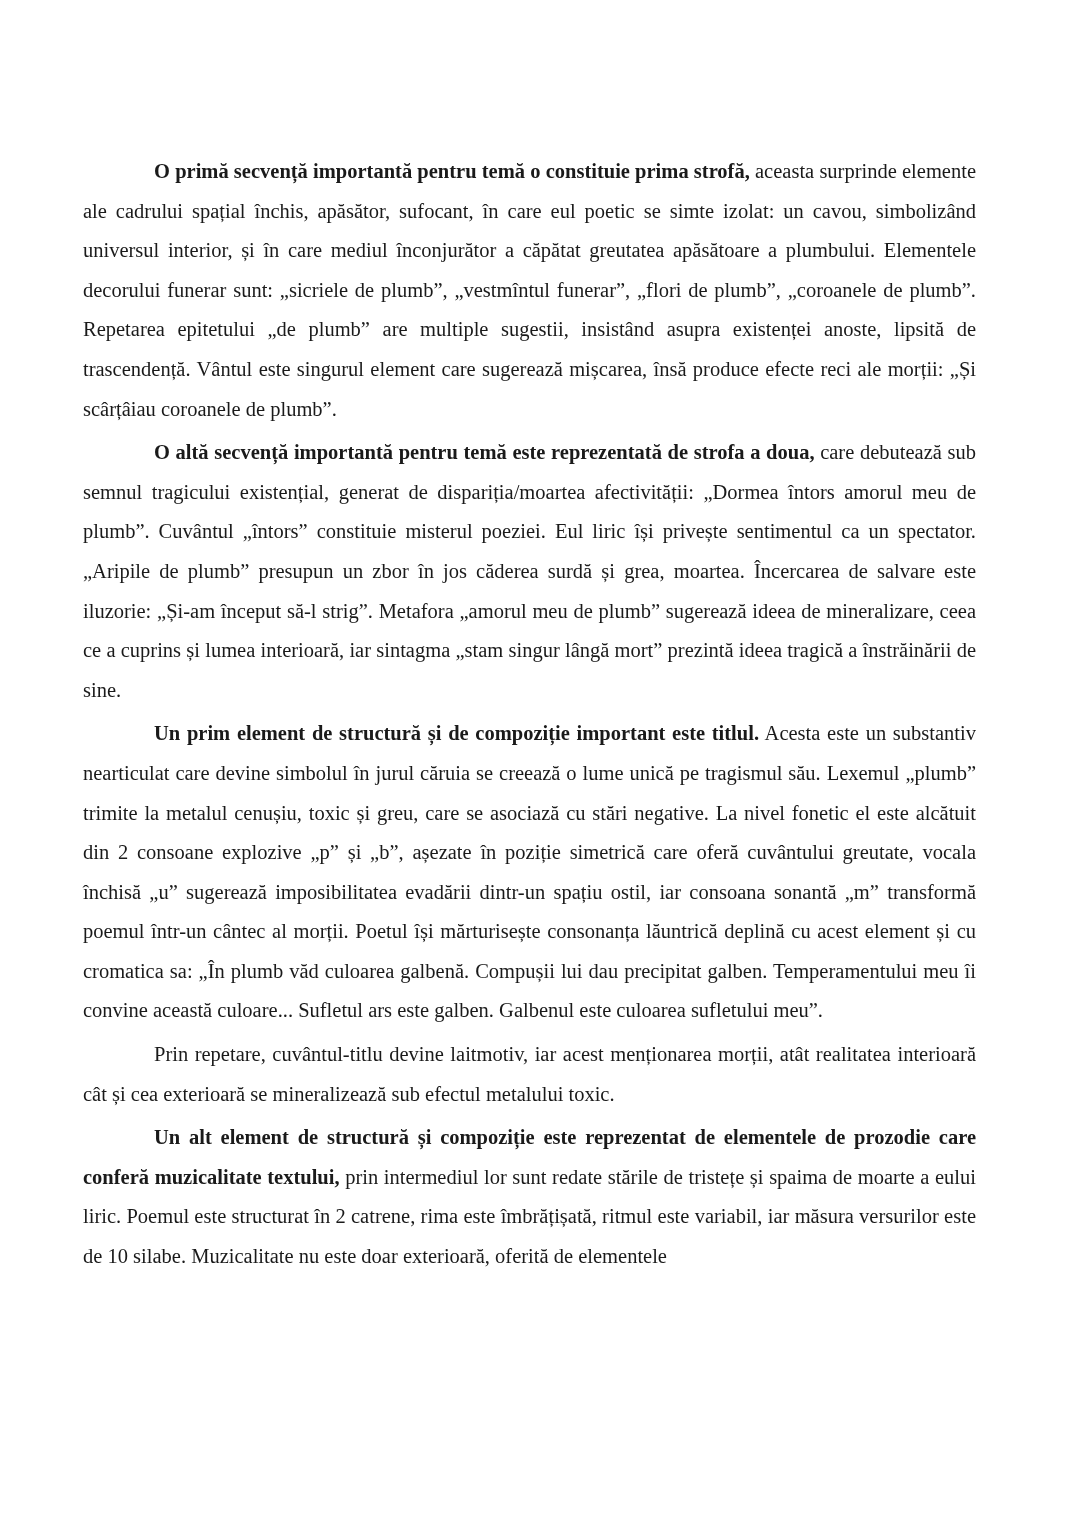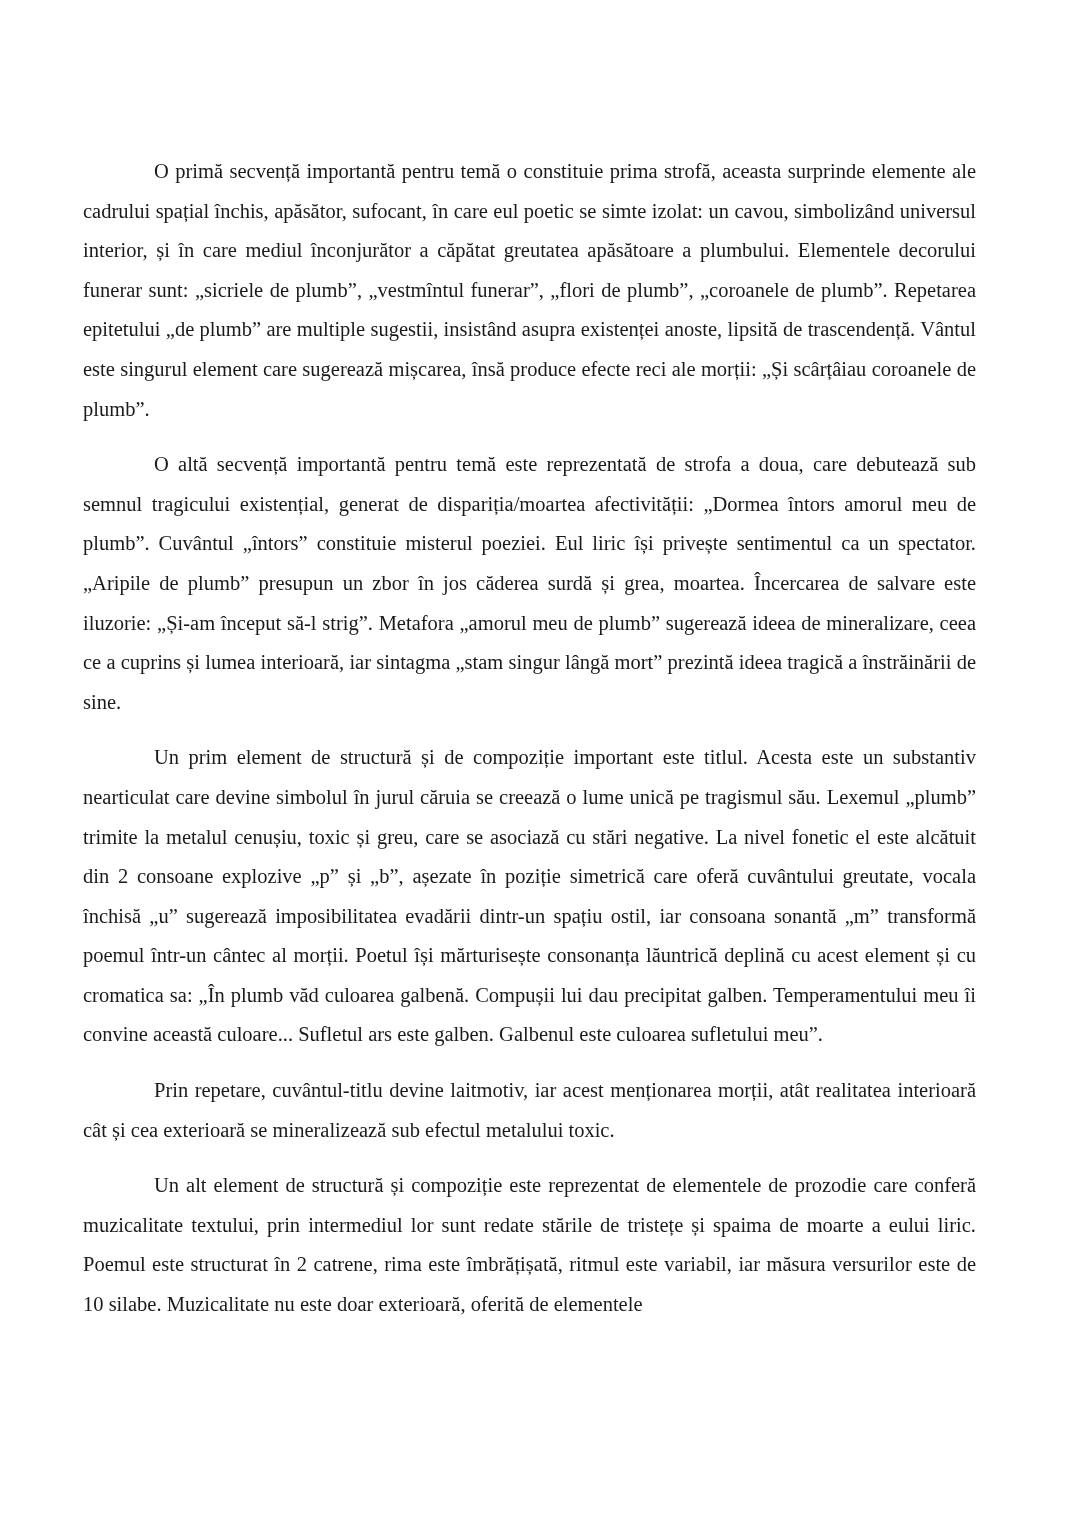--- a/index.html
+++ b/index.html
@@ -9,22 +9,22 @@
     left: 83px;
     top: 152px;
     width: 893px;
     font-family: "Liberation Serif", serif;
     font-size: 20.5px;
     line-height: 39.6px;
     color: #1a1a1a;
     text-align: justify;
   }
   .para { margin: 0; text-indent: 71px; }
-  .para + .para { margin-top: 16px; }
-  .b { font-weight: normal; }
+  .para + .para { margin-top: 4px; }
+  .b { font-weight: bold; }
 </style>
 </head>
 <body>
 
 <div class="page">
   <p class="para"><span class="b">O primă secvență importantă pentru temă o constituie prima strofă,</span><span> aceasta surprinde elemente ale cadrului spațial închis, apăsător, sufocant, în care eul poetic se simte izolat: un cavou, simbolizând universul interior, și în care mediul înconjurător a căpătat greutatea apăsătoare a plumbului. Elementele decorului funerar sunt: „sicriele de plumb”, „vestmîntul funerar”, „flori de plumb”, „coroanele de plumb”. Repetarea epitetului „de plumb” are multiple sugestii, insistând asupra existenței anoste, lipsită de trascendență. Vântul este singurul element care sugerează mișcarea, însă produce efecte reci ale morții: „Și scârțâiau coroanele de plumb”.</span></p>
   <p class="para"><span class="b">O altă secvență importantă pentru temă este reprezentată de strofa a doua,</span><span> care debutează sub semnul tragicului existențial, generat de dispariția/moartea afectivității: „Dormea întors amorul meu de plumb”. Cuvântul „întors” constituie misterul poeziei. Eul liric își privește sentimentul ca un spectator. „Aripile de plumb” presupun un zbor în jos căderea surdă și grea, moartea. Încercarea de salvare este iluzorie: „Și-am început să-l strig”. Metafora „amorul meu de plumb” sugerează ideea de mineralizare, ceea ce a cuprins și lumea interioară, iar sintagma „stam singur lângă mort” prezintă ideea tragică a înstrăinării de sine.</span></p>
   <p class="para"><span class="b">Un prim element de structură și de compoziție important este titlul.</span><span> Acesta este un substantiv nearticulat care devine simbolul în jurul căruia se creează o lume unică pe tragismul său. Lexemul „plumb” trimite la metalul cenușiu, toxic și greu, care se asociază cu stări negative. La nivel fonetic el este alcătuit din 2 consoane explozive „p” și „b”, așezate în poziție simetrică care oferă cuvântului greutate, vocala închisă „u” sugerează imposibilitatea evadării dintr-un spațiu ostil, iar consoana sonantă „m” transformă poemul într-un cântec al morții. Poetul își mărturisește consonanța lăuntrică deplină cu acest element și cu cromatica sa: „În plumb văd culoarea galbenă. Compușii lui dau precipitat galben. Temperamentului meu îi convine această culoare... Sufletul ars este galben. Galbenul este culoarea sufletului meu”.</span></p>
   <p class="para"><span class="b"></span><span>Prin repetare, cuvântul-titlu devine laitmotiv, iar acest menționarea morții, atât realitatea interioară cât și cea exterioară se mineralizează sub efectul metalului toxic.</span></p>
   <p class="para"><span class="b">Un alt element de structură și compoziție este reprezentat de elementele de prozodie care conferă muzicalitate textului,</span><span> prin intermediul lor sunt redate stările de tristețe și spaima de moarte a eului liric. Poemul este structurat în 2 catrene, rima este îmbrățișată, ritmul este variabil, iar măsura versurilor este de 10 silabe. Muzicalitate nu este doar exterioară, oferită de elementele</span></p>

